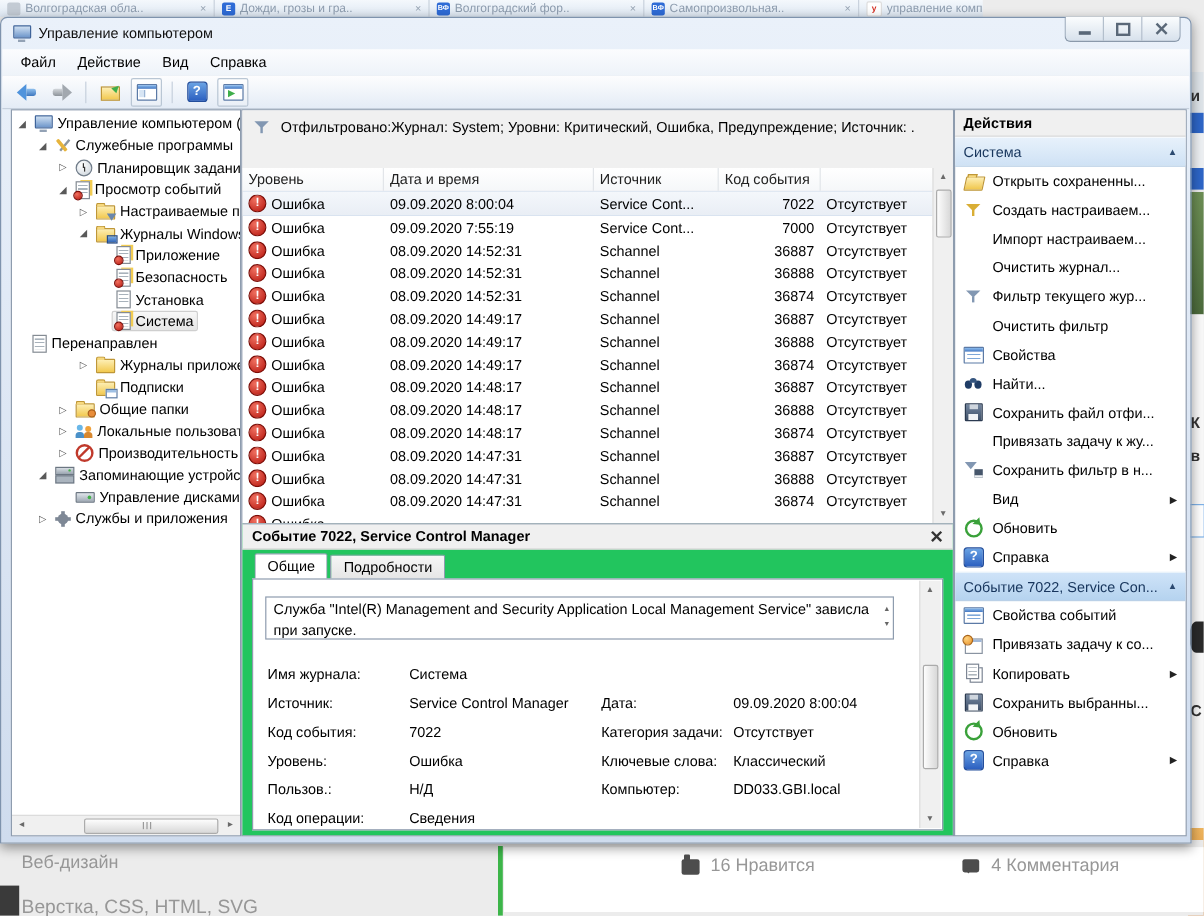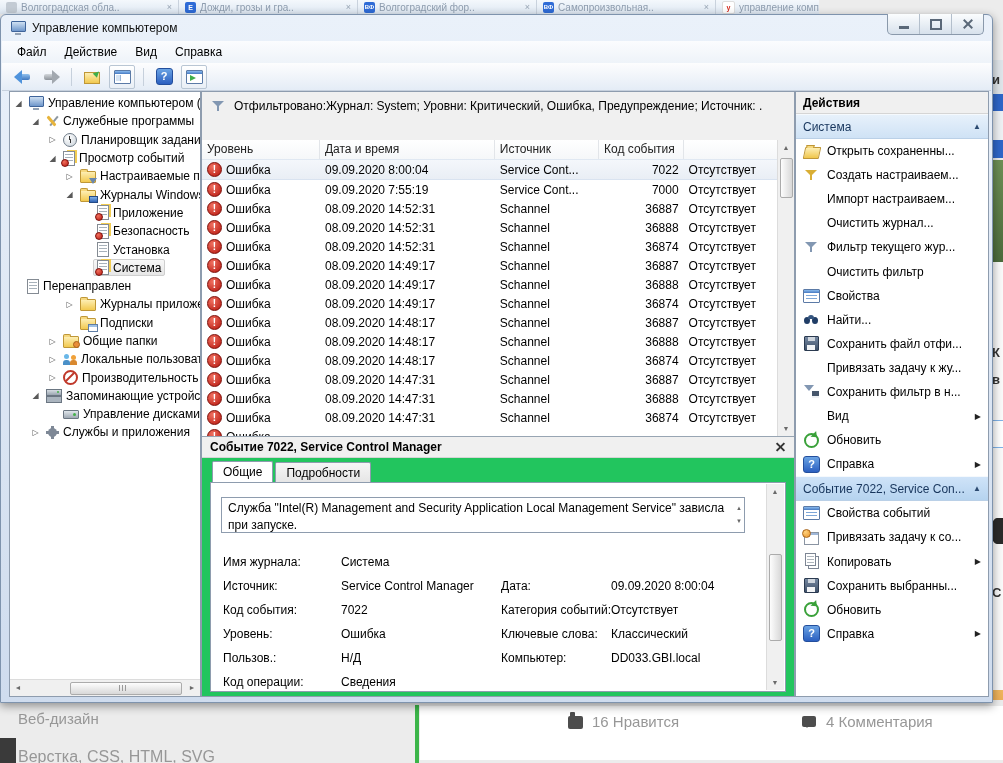--- a/index.html
+++ b/index.html
@@ -640,21 +640,21 @@
             <div class="frow flabel" style="left: 12px; top: 120px;">Код события:</div>
             <div class="frow" style="left: 130px; top: 120px;">7022</div>
             <div class="frow flabel" style="left: 12px; top: 144px;">Уровень:</div>
             <div class="frow" style="left: 130px; top: 144px;">Ошибка</div>
             <div class="frow flabel" style="left: 12px; top: 168px;">Пользов.:</div>
             <div class="frow" style="left: 130px; top: 168px;">Н/Д</div>
             <div class="frow flabel" style="left: 12px; top: 192px;">Код операции:</div>
             <div class="frow" style="left: 130px; top: 192px;">Сведения</div>
             <div class="frow flabel" style="left: 290px; top: 96px;">Дата:</div>
             <div class="frow" style="left: 400px; top: 96px;">09.09.2020 8:00:04</div>
-            <div class="frow flabel" style="left: 290px; top: 120px;">Категория событий:</div>
+            <div class="frow flabel" style="left: 290px; top: 120px;">Категория задачи:</div>
             <div class="frow" style="left: 400px; top: 120px;">Отсутствует</div>
             <div class="frow flabel" style="left: 290px; top: 144px;">Ключевые слова:</div>
             <div class="frow" style="left: 400px; top: 144px;">Классический</div>
             <div class="frow flabel" style="left: 290px; top: 168px;">Компьютер:</div>
             <div class="frow" style="left: 400px; top: 168px;">DD033.GBI.local</div>
           </div>
         <div class="dvscroll">
           <span class="sbtn" style="left:0;top:0;">▲</span>
           <span class="sbtn" style="left:0;bottom:0;">▼</span>
           <div class="vthumb" style="top:70px;height:85px;"></div>

